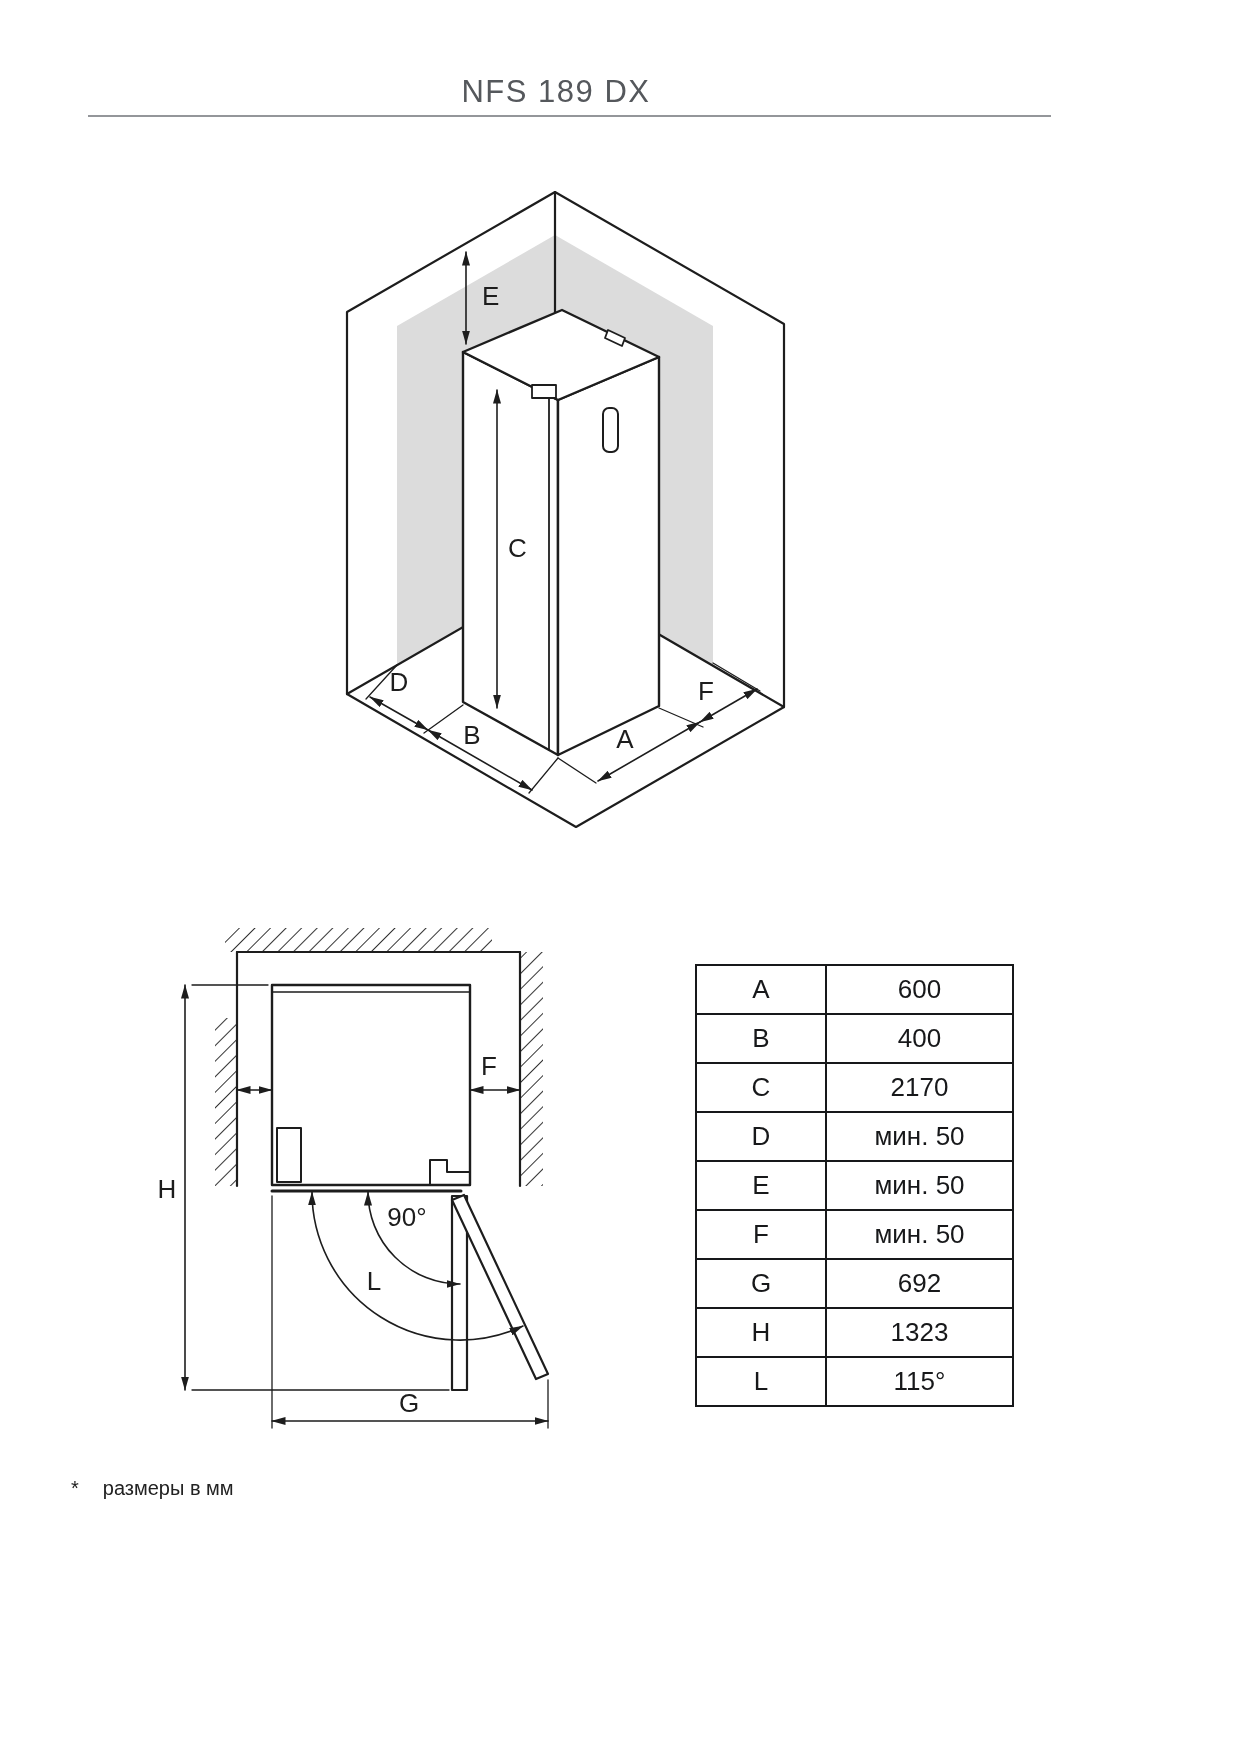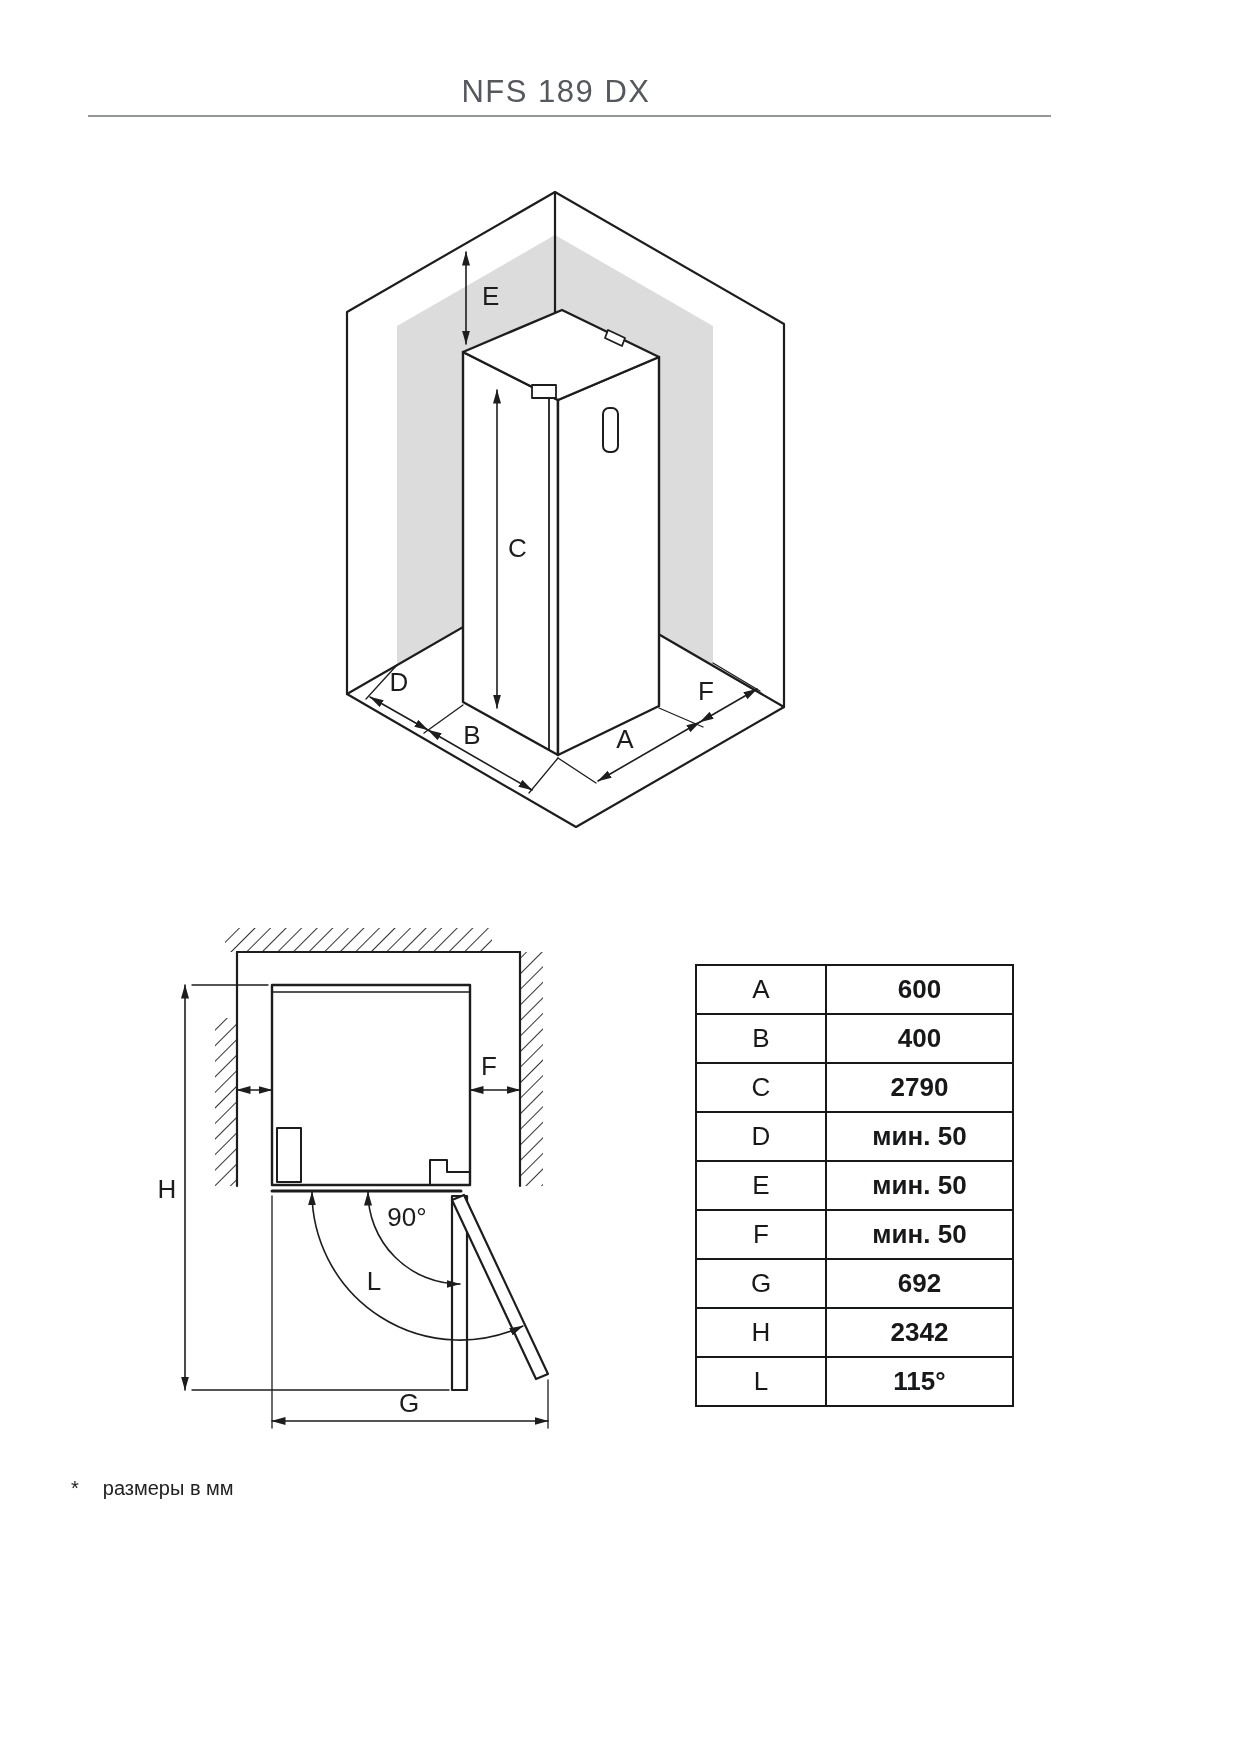--- a/index.html
+++ b/index.html
@@ -9,21 +9,21 @@
         font-size:31px;font-weight:500;letter-spacing:1.5px;color:#55585c;}
   .title-rule{position:absolute;top:115px;left:88px;width:1064px;height:2px;background:#94969a;}
   .drawing{position:absolute;top:0;left:0;}
   svg text{font-family:"Liberation Sans",sans-serif;}
   .dim-label{font-size:26px;font-weight:400;}
   .dim-table{position:absolute;left:695px;top:964px;width:319px;border:2px solid #17181a;box-sizing:border-box;background:#fff;}
   .dim-row{display:flex;height:47px;border-bottom:2px solid #17181a;}
   .dim-row:last-child{border-bottom:none;}
   .dim-cell{display:flex;align-items:center;justify-content:center;font-size:26px;color:#17181a;}
   .dim-key{width:128px;border-right:2px solid #17181a;}
-  .dim-val{flex:1;font-weight:bold;}
+  .dim-val{flex:1;}
   .footnote{position:absolute;left:71px;top:1477px;display:flex;gap:24px;font-size:20px;color:#222;}
 </style>
 </head>
 <body>
 
 <div class="page">
 
   <h1 class="page-title">NFS 189 DX</h1>
   <div class="title-rule"></div>
 
@@ -133,41 +133,41 @@
     <div class="dim-row">
       <div class="dim-cell dim-key">A</div>
       <div class="dim-cell dim-val">600</div>
     </div>
     <div class="dim-row">
       <div class="dim-cell dim-key">B</div>
       <div class="dim-cell dim-val">400</div>
     </div>
     <div class="dim-row">
       <div class="dim-cell dim-key">C</div>
-      <div class="dim-cell dim-val">2790</div>
+      <div class="dim-cell dim-val">2170</div>
     </div>
     <div class="dim-row">
       <div class="dim-cell dim-key">D</div>
       <div class="dim-cell dim-val">мин. 50</div>
     </div>
     <div class="dim-row">
       <div class="dim-cell dim-key">E</div>
       <div class="dim-cell dim-val">мин. 50</div>
     </div>
     <div class="dim-row">
       <div class="dim-cell dim-key">F</div>
       <div class="dim-cell dim-val">мин. 50</div>
     </div>
     <div class="dim-row">
       <div class="dim-cell dim-key">G</div>
       <div class="dim-cell dim-val">692</div>
     </div>
     <div class="dim-row">
       <div class="dim-cell dim-key">H</div>
-      <div class="dim-cell dim-val">2342</div>
+      <div class="dim-cell dim-val">1323</div>
     </div>
     <div class="dim-row">
       <div class="dim-cell dim-key">L</div>
       <div class="dim-cell dim-val">115°</div>
     </div>
   </div>
 
   <div class="footnote">
     <span>*</span>
     <span>размеры в мм</span>

